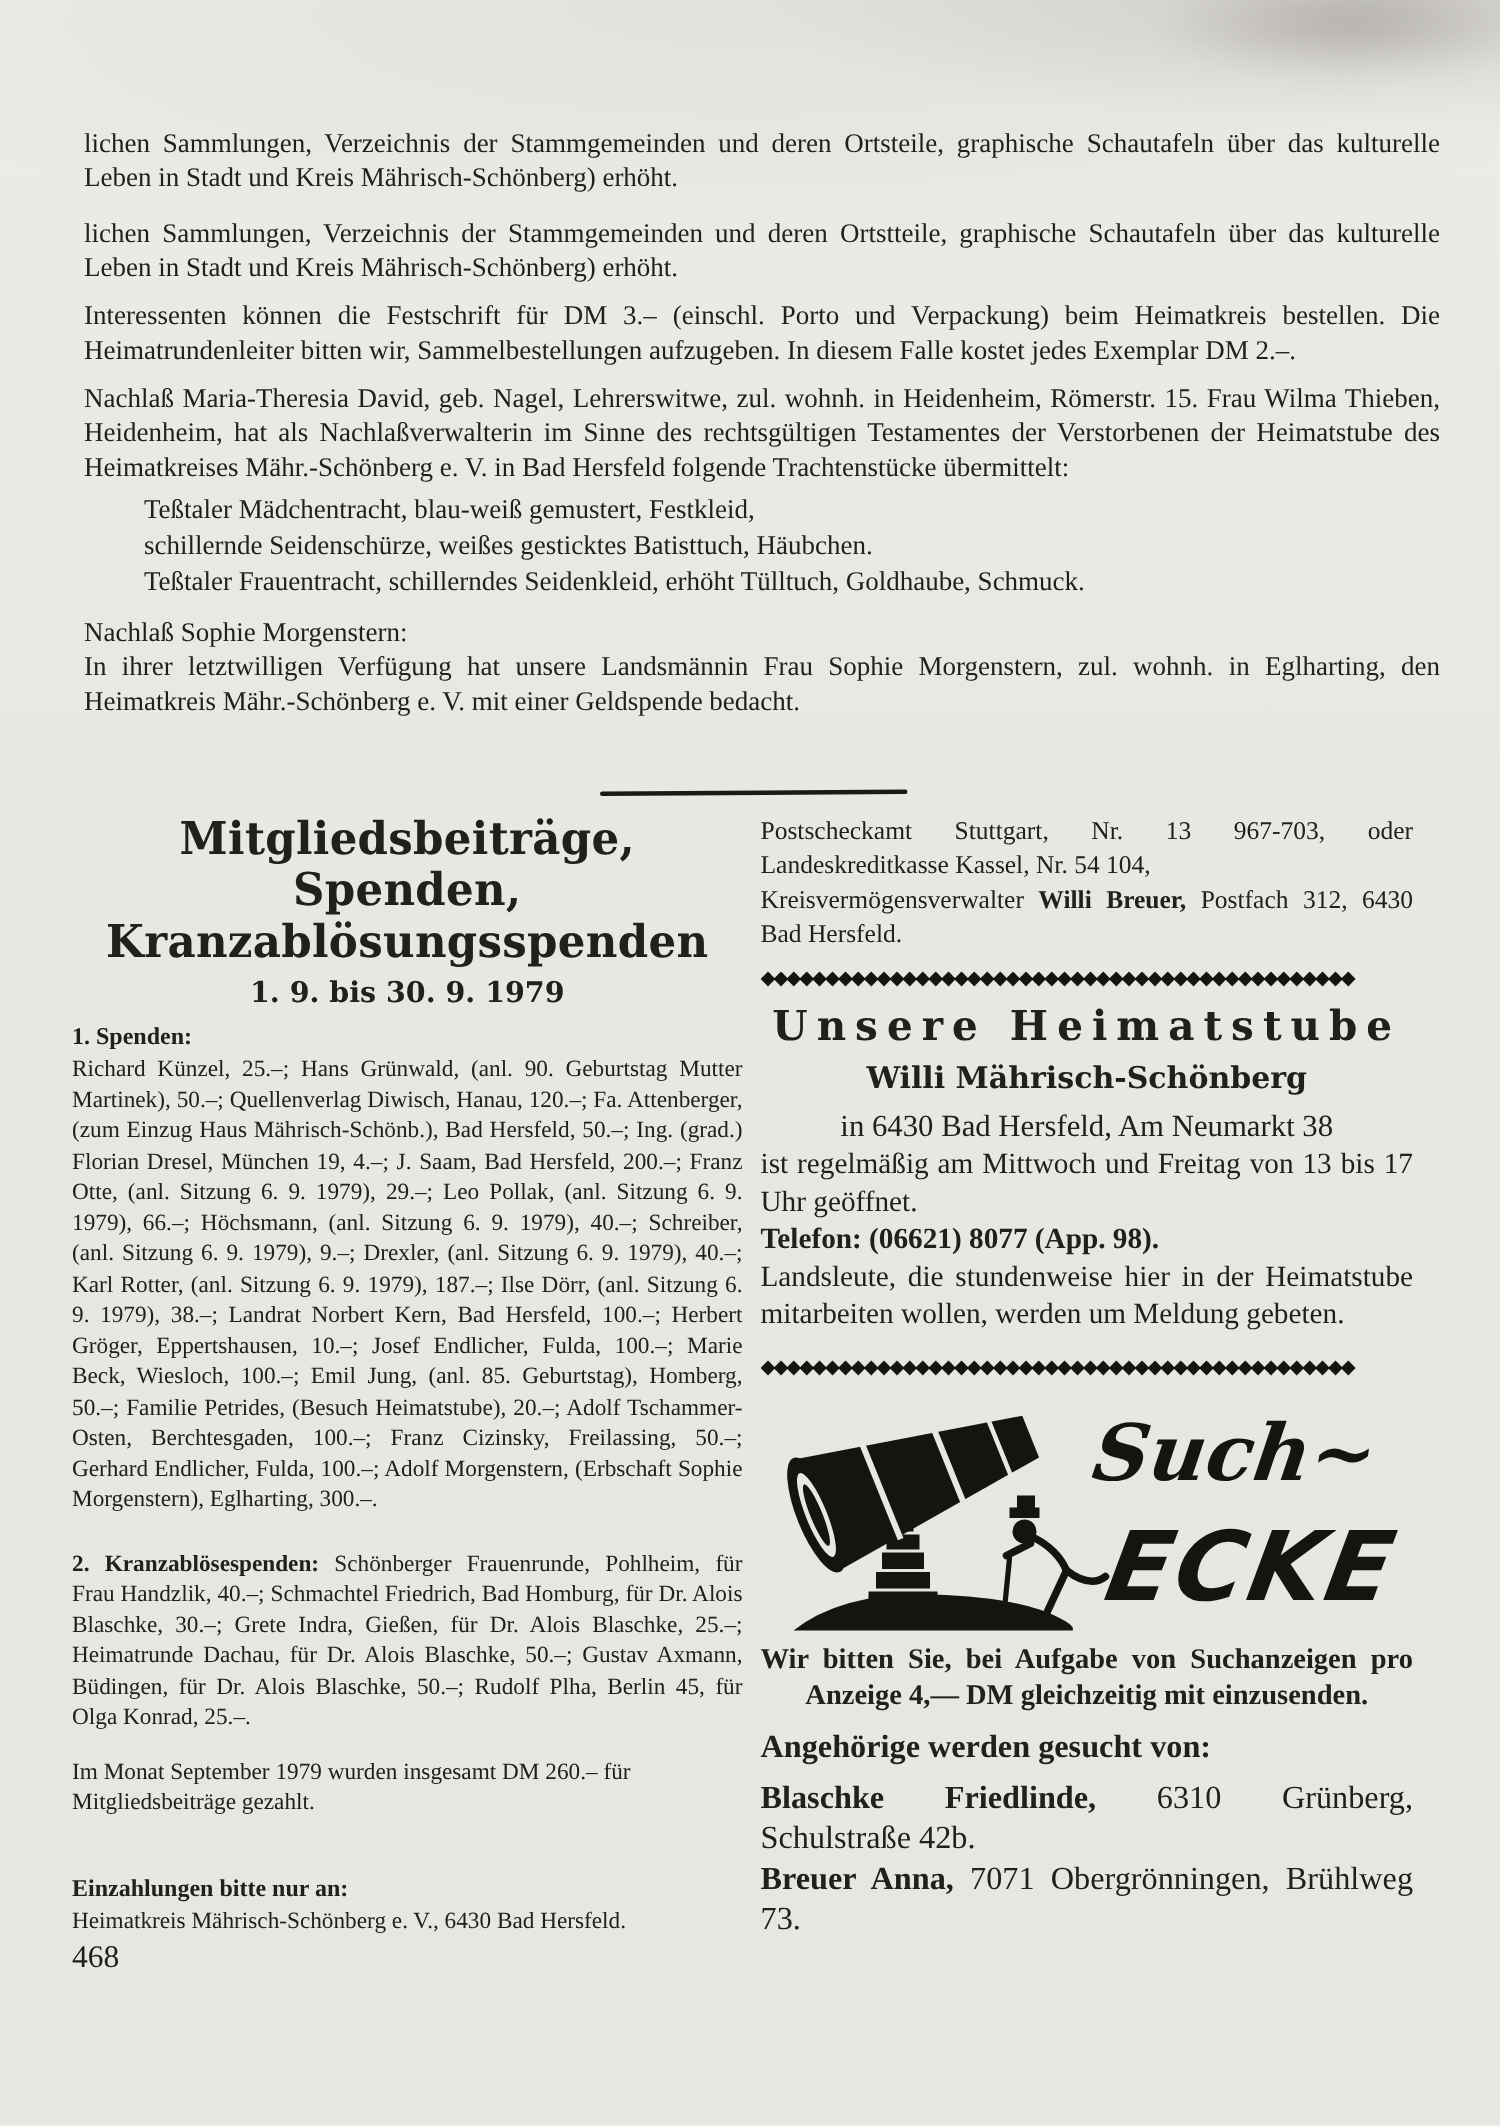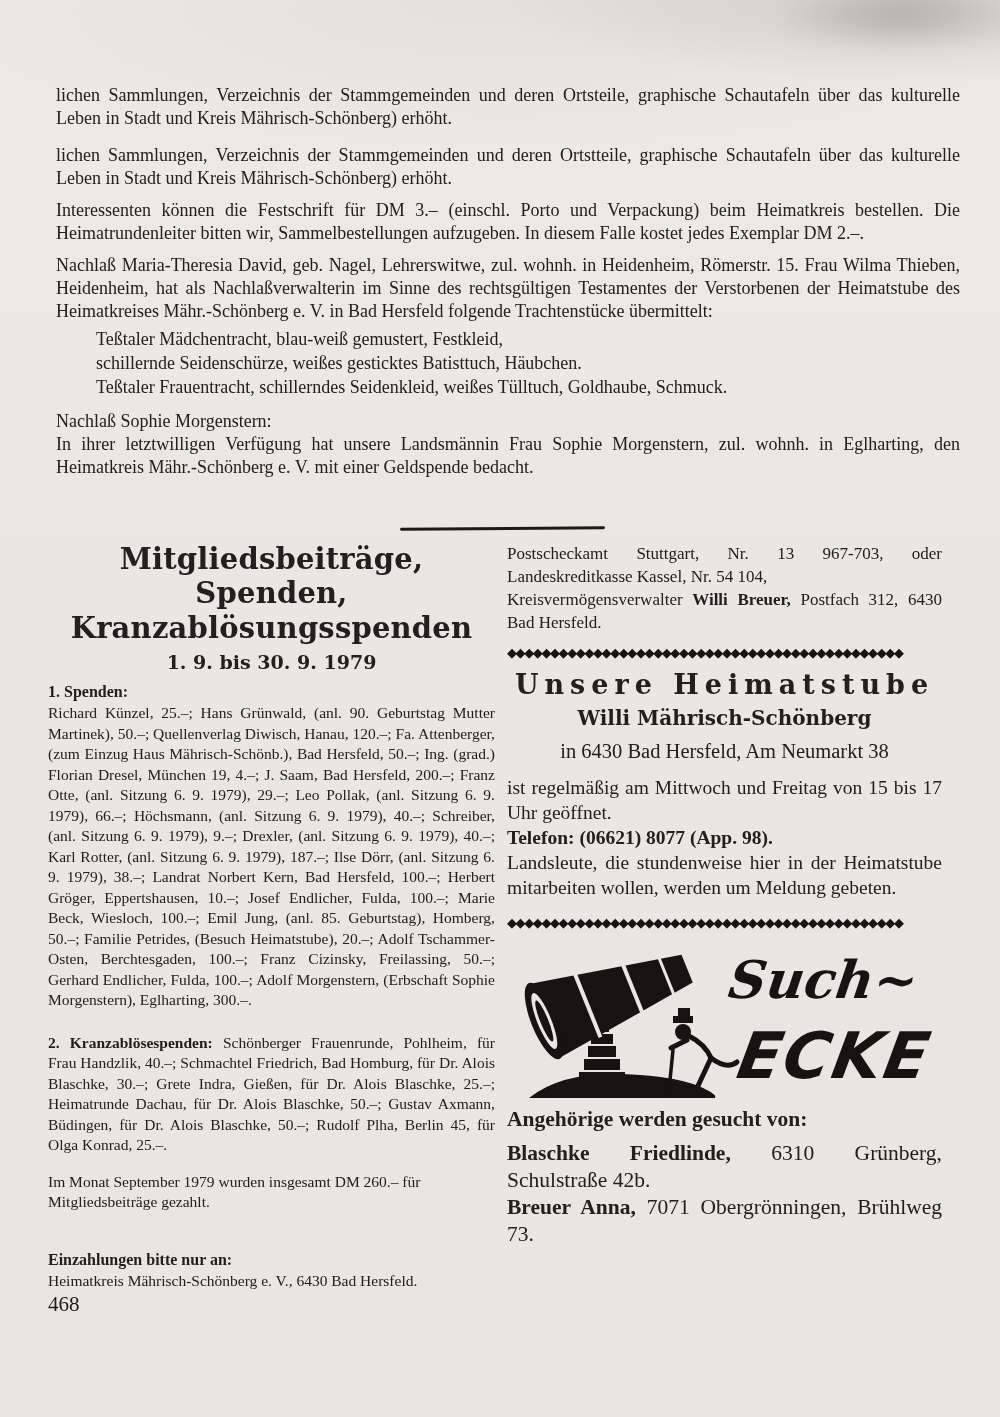--- a/index.html
+++ b/index.html
@@ -98,21 +98,21 @@
     letter-spacing:6px; text-align:center;
     margin:4px 0 6px 0;
     transform:scaleY(1.02);
     white-space:nowrap;
   }
   .hs-subtitle{
     font-family:"DejaVu Serif", serif;
     font-weight:bold; font-size:20px; text-align:center; margin:0 0 10px 0;
   }
   .hs-address{
-    font-size:20.5px; text-align:center; margin:0 0 12px 0; white-space:nowrap;
+    font-size:20.5px; text-align:center; margin:0 0 1px 0; white-space:nowrap;
   }
   .hs-body{
     font-size:19.5px; line-height:25px; text-align:justify; margin:0;
   }
   .hs-phone{ font-weight:bold; }
 
   
   .suchecke-art{ display:block; margin:2px 0 4px 0; }
   .se-notice{
     font-weight:bold; font-size:19px; line-height:24px;
@@ -145,21 +145,21 @@
 
   <div class="top-block">
     <p class="para repeat-line">lichen Sammlungen, Verzeichnis der Stammgemeinden und deren Ortsteile, graphische Schautafeln über das kulturelle Leben in Stadt und Kreis Mährisch-Schönberg) erhöht.</p>
     <p class="para repeat-line">lichen Sammlungen, Verzeichnis der Stammgemeinden und deren Ortstteile, graphische Schautafeln über das kulturelle Leben in Stadt und Kreis Mährisch-Schönberg) erhöht.</p>
     <p class="para">Interessenten können die Festschrift für DM 3.– (einschl. Porto und Verpackung) beim Heimatkreis bestellen. Die Heimatrundenleiter bitten wir, Sammelbestellungen aufzugeben. In diesem Falle kostet jedes Exemplar DM 2.–.</p>
 
     <p class="para" style="margin-bottom:2px;">Nachlaß Maria-Theresia David, geb. Nagel, Lehrerswitwe, zul. wohnh. in Heidenheim, Römerstr. 15. Frau Wilma Thieben, Heidenheim, hat als Nachlaßverwalterin im Sinne des rechtsgültigen Testamentes der Verstorbenen der Heimatstube des Heimatkreises Mähr.-Schönberg e. V. in Bad Hersfeld folgende Trachtenstücke übermittelt:</p>
     <div class="trachten">
       <div>Teßtaler Mädchentracht, blau-weiß gemustert, Festkleid,</div>
       <div>schillernde Seidenschürze, weißes gesticktes Batisttuch, Häubchen.</div>
-      <div>Teßtaler Frauentracht, schillerndes Seidenkleid, weißes Tülltuch, Goldhaube, Schmuck.</div>
+      <div>Teßtaler Frauentracht, schillerndes Seidenkleid, erhöht Tülltuch, Goldhaube, Schmuck.</div>
     </div>
 
     <div class="nachlass-heading">Nachlaß Sophie Morgenstern:</div>
     <p class="para" style="margin-bottom:10px;">In ihrer letztwilligen Verfügung hat unsere Landsmännin Frau Sophie Morgenstern, zul. wohnh. in Eglharting, den Heimatkreis Mähr.-Schönberg e. V. mit einer Geldspende bedacht.</p>
   </div>
 
   <div class="divider-line"></div>
 
   <div class="columns">
 
@@ -190,21 +190,21 @@
 
     <div class="right-col">
       <p class="rc-small">Postscheckamt Stuttgart, Nr. 13 967-703, oder Landeskreditkasse Kassel, Nr. 54 104,</p>
       <p class="rc-small"><span>Kreisvermögensverwalter </span><span class="b">Willi Breuer,</span><span> Postfach 312, 6430 Bad Hersfeld.</span></p>
 
       <div class="diamond-row">◆◆◆◆◆◆◆◆◆◆◆◆◆◆◆◆◆◆◆◆◆◆◆◆◆◆◆◆◆◆◆◆◆◆◆◆◆◆◆◆◆◆◆◆◆◆</div>
 
       <div class="hs-title">Unsere Heimatstube</div>
       <div class="hs-subtitle">Willi Mährisch-Schönberg</div>
       <div class="hs-address">in 6430 Bad Hersfeld, Am Neumarkt 38</div>
-      <p class="hs-body">ist regelmäßig am Mittwoch und Freitag von 15 bis 17 Uhr geöffnet.</p>
+      <p class="hs-body">ist regelmäßig am Mittwoch und Freitag von 13 bis 17 Uhr geöffnet.</p>
       <p class="hs-body hs-phone">Telefon: (06621) 8077 (App. 98).</p>
       <p class="hs-body">Landsleute, die stundenweise hier in der Heimatstube mitarbeiten wollen, werden um Meldung gebeten.</p>
 
       <div class="diamond-row" style="margin-top:16px;">◆◆◆◆◆◆◆◆◆◆◆◆◆◆◆◆◆◆◆◆◆◆◆◆◆◆◆◆◆◆◆◆◆◆◆◆◆◆◆◆◆◆◆◆◆◆</div>
 
       <svg class="suchecke-art" width="435" height="162" viewBox="0 0 435 162" aria-hidden="true">
         <g fill="#161411" stroke="none">
 
           <path d="M22,158 Q55,132 115,134 Q175,136 200,150 Q210,155 208,158 Z"></path>
 
@@ -233,20 +233,21 @@
             <path d="M166,110 L162,150" stroke-width="3.5"></path>
           </g>
           <rect x="166" y="76" width="20" height="7"></rect>
           <rect x="171" y="68" width="12" height="9"></rect>
 
           <text x="228" y="58" font-family="DejaVu Serif, serif" font-style="italic" font-weight="bold" font-size="52" transform="skewX(-8)" fill="#161411">Such~</text>
           <text x="252" y="138" font-family="DejaVu Sans, sans-serif" font-style="italic" font-weight="bold" font-size="64" letter-spacing="2" transform="skewX(-10)" fill="#161411">ECKE</text>
         </g>
       </svg>
 
+      <p class="se-notice">Wir bitten Sie, bei Aufgabe von Suchanzeigen pro Anzeige 4,— DM gleichzeitig mit einzusenden.</p>
       <div class="se-heading">Angehörige werden gesucht von:</div>
 
       <p class="se-entry"><span class="b">Blaschke Friedlinde,</span><span> 6310 Grünberg, Schulstraße 42b.</span></p>
       <p class="se-entry"><span class="b">Breuer Anna,</span><span> 7071 Obergrönningen, Brühlweg 73.</span></p>
     </div>
   </div>
 
   <div class="page-number">468</div>
 </div>
 

